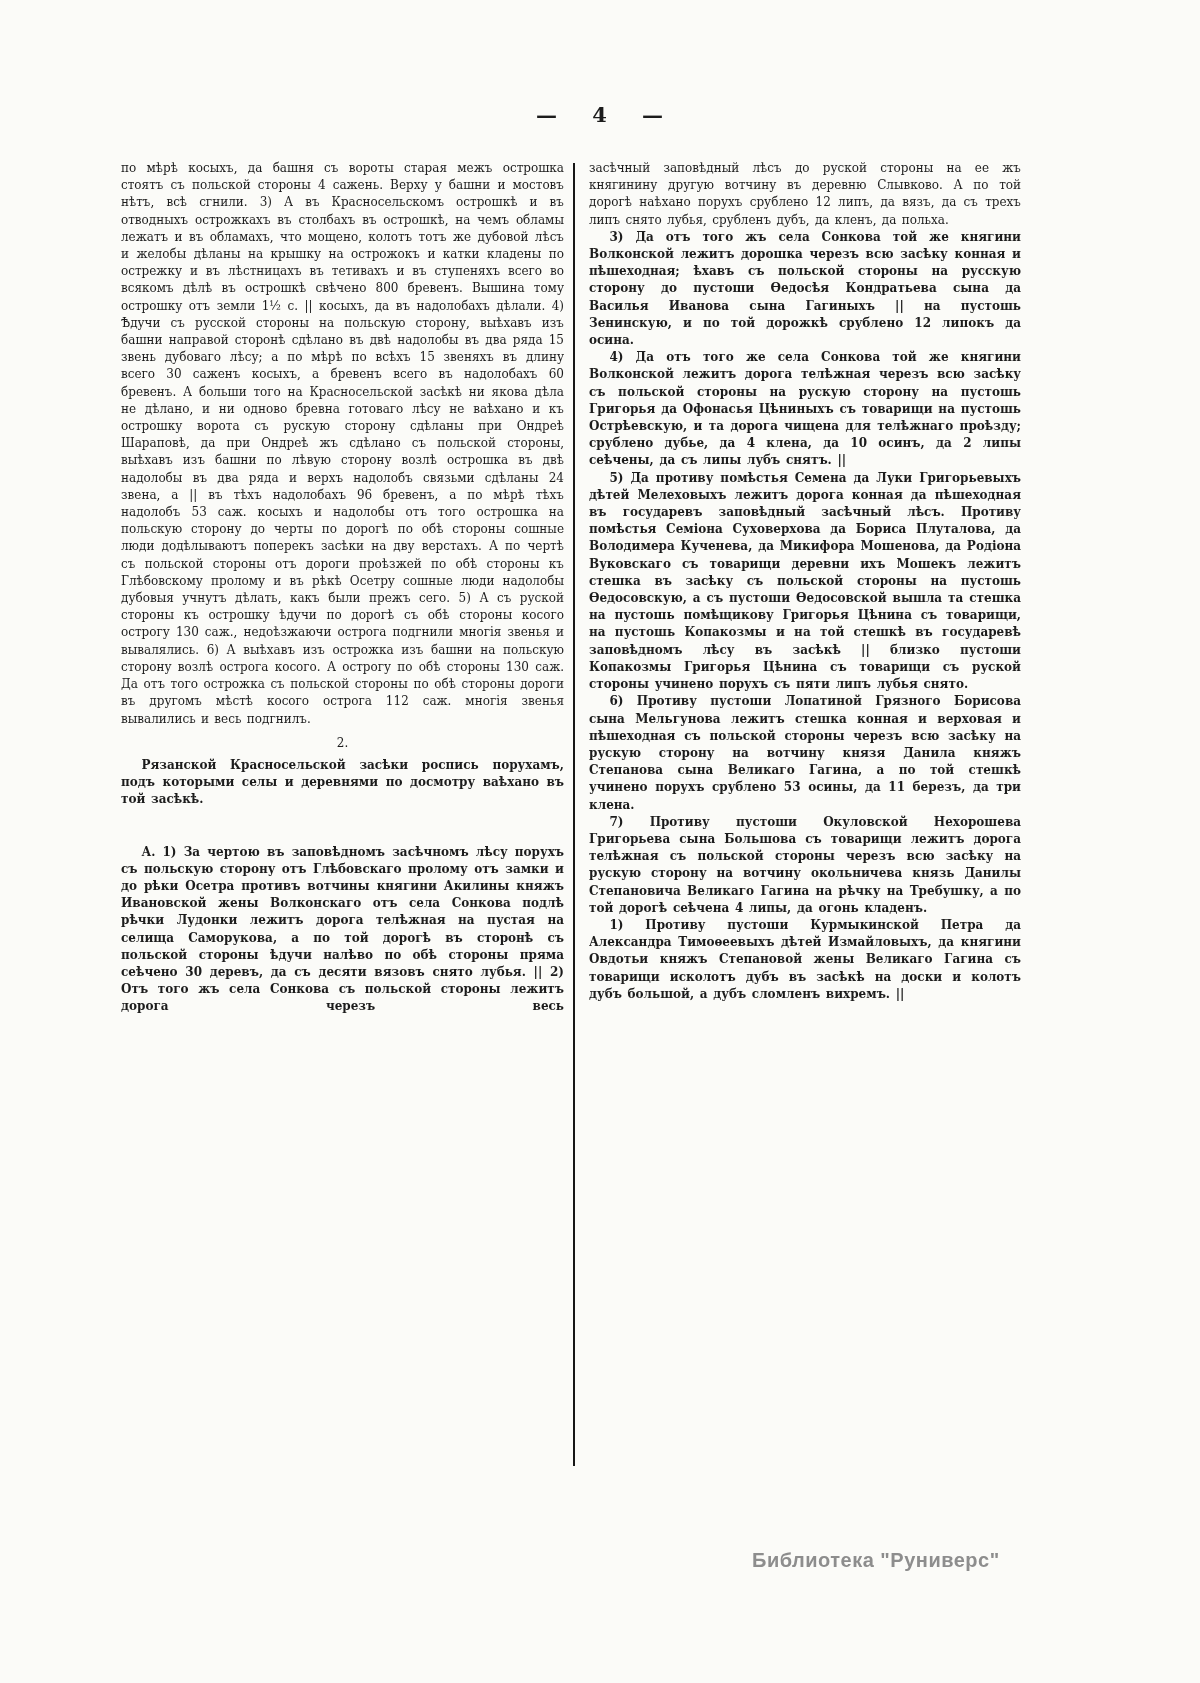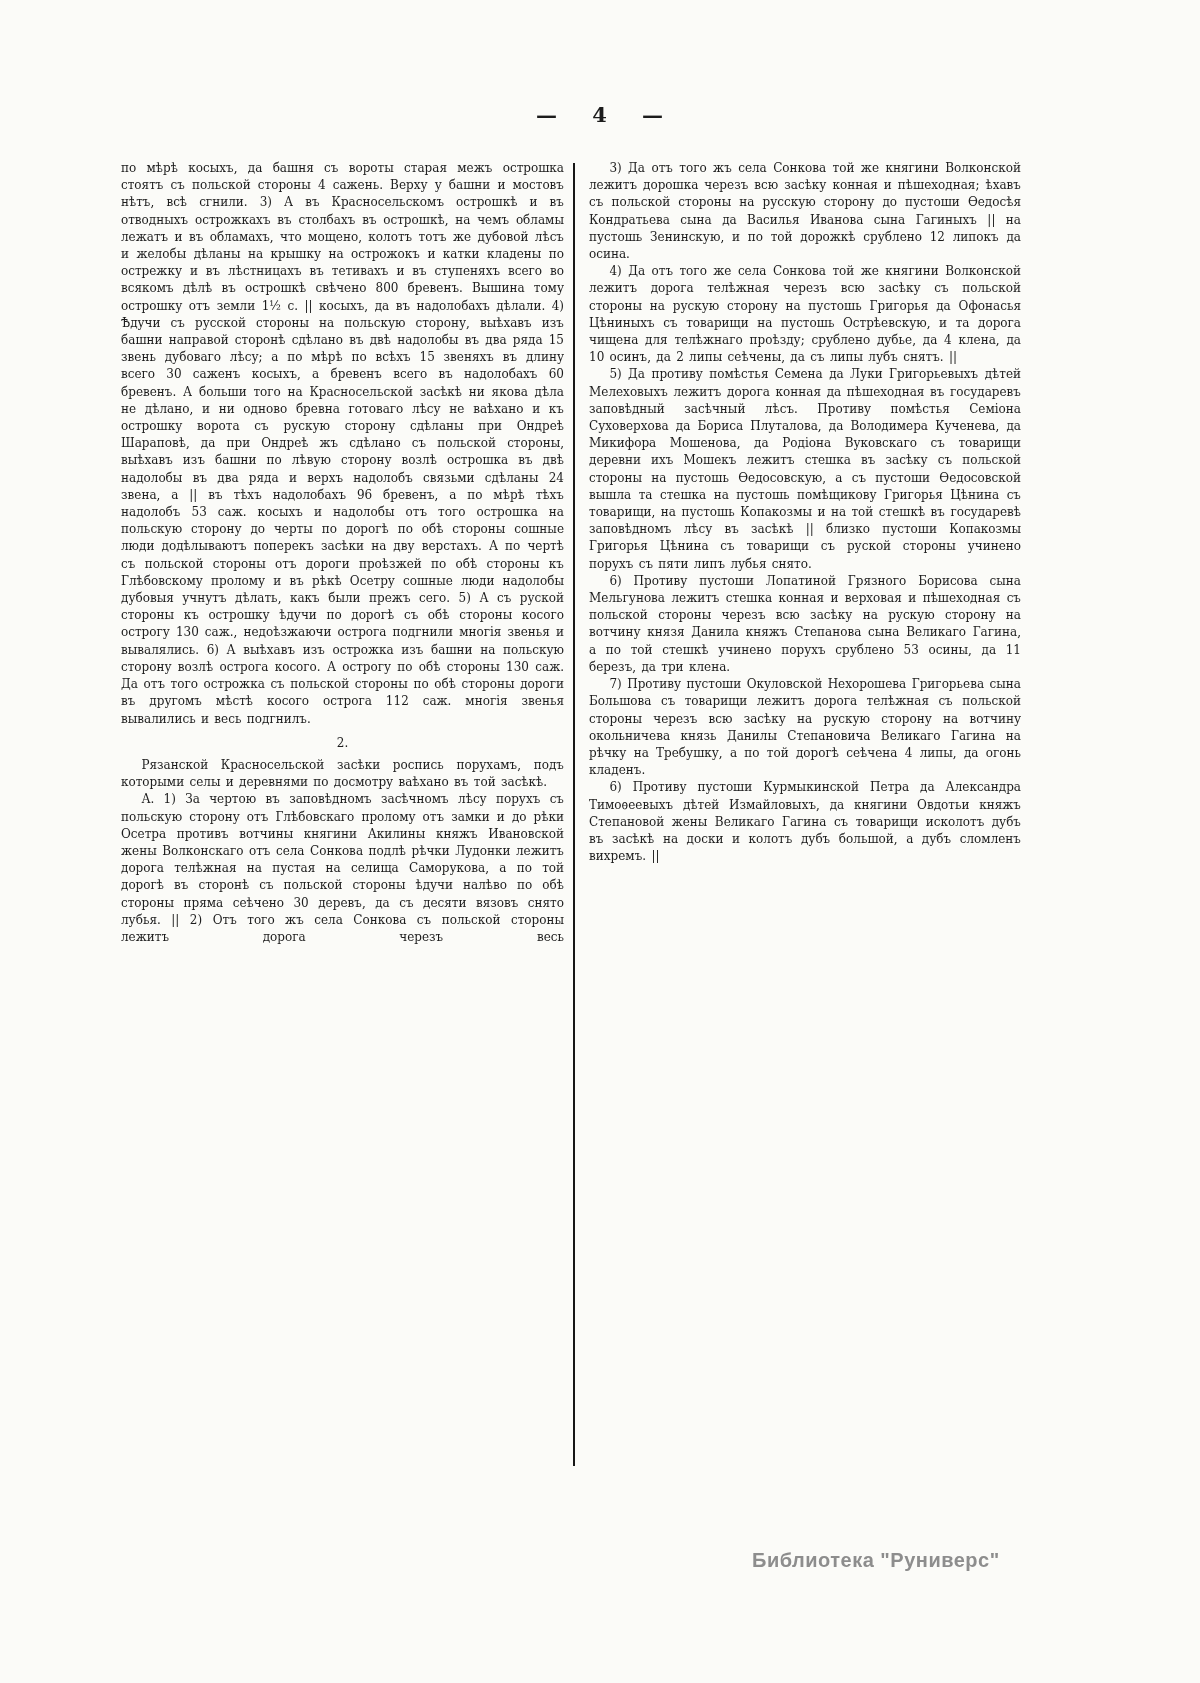--- a/index.html
+++ b/index.html
@@ -17,23 +17,23 @@
     position:absolute; top:160px;
     font-size:12px; line-height:17.2px;
   }
   .col-left  { left:121px; width:443px; }
   .col-right { left:589px; width:432px; }
   .divider {
     position:absolute; left:573px; top:163px;
     width:2px; height:1303px; background:#161616;
   }
   .para { margin:0; text-align:justify; word-spacing:1.5px; }
-  .para.indent  { text-indent:1.7em; }
+  .para.indent  { text-indent:1.7em;font-weight:bold; }
   .para.heading { text-align:center; text-indent:0; margin:7px 0 5px 0; }
-  .para.flush   { text-align-last:justify; }
+  .para.flush   { text-align-last:justify;margin-top:35px; }
   .watermark {
     position:absolute; left:752px; top:1549px;
     font-family:"Liberation Sans", sans-serif;
     font-weight:bold; font-size:20px; color:#8d8d8d;
     letter-spacing:0.5px; white-space:nowrap;
   }
 </style>
 </head>
 <body>
 
@@ -49,30 +49,31 @@
 
       <p class="para indent">Рязанской Красносельской засѣки роспись порухамъ, подъ которыми селы и деревнями по досмотру ваѣхано въ той засѣкѣ.</p>
 
       <p class="para indent flush">А. 1) За чертою въ заповѣдномъ засѣчномъ лѣсу порухъ съ польскую сторону отъ Глѣбовскаго пролому отъ замки и до рѣки Осетра противъ вотчины княгини Акилины княжъ Ивановской жены Волконскаго отъ села Сонкова подлѣ рѣчки Лудонки лежитъ дорога телѣжная на пустая на селища Саморукова, а по той дорогѣ въ сторонѣ съ польской стороны ѣдучи налѣво по обѣ стороны пряма сеѣчено 30 деревъ, да съ десяти вязовъ снято лубья. || 2) Отъ того жъ села Сонкова съ польской стороны лежитъ дорога черезъ весь</p>
     </div>
 
   <div class="divider"></div>
 
   <div class="col col-right">
 
+      <p class="para">засѣчный заповѣдный лѣсъ до руской стороны на ее жъ княгинину другую вотчину въ деревню Слывково. А по той дорогѣ наѣхано порухъ срублено 12 липъ, да вязъ, да съ трехъ липъ снято лубья, срубленъ дубъ, да кленъ, да польха.</p>
 
       <p class="para indent">3) Да отъ того жъ села Сонкова той же княгини Волконской лежитъ дорошка черезъ всю засѣку конная и пѣшеходная; ѣхавъ съ польской стороны на русскую сторону до пустоши Ѳедосѣя Кондратьева сына да Василья Иванова сына Гагиныхъ || на пустошь Зенинскую, и по той дорожкѣ срублено 12 липокъ да осина.</p>
 
       <p class="para indent">4) Да отъ того же села Сонкова той же княгини Волконской лежитъ дорога телѣжная черезъ всю засѣку съ польской стороны на рускую сторону на пустошь Григорья да Офонасья Цѣниныхъ съ товарищи на пустошь Острѣевскую, и та дорога чищена для телѣжнаго проѣзду; срублено дубье, да 4 клена, да 10 осинъ, да 2 липы сеѣчены, да съ липы лубъ снятъ. ||</p>
 
       <p class="para indent">5) Да противу помѣстья Семена да Луки Григорьевыхъ дѣтей Мелеховыхъ лежитъ дорога конная да пѣшеходная въ государевъ заповѣдный засѣчный лѣсъ. Противу помѣстья Семіона Суховерхова да Бориса Плуталова, да Володимера Кученева, да Микифора Мошенова, да Родіона Вуковскаго съ товарищи деревни ихъ Мошекъ лежитъ стешка въ засѣку съ польской стороны на пустошь Ѳедосовскую, а съ пустоши Ѳедосовской вышла та стешка на пустошь помѣщикову Григорья Цѣнина съ товарищи, на пустошь Копакозмы и на той стешкѣ въ государевѣ заповѣдномъ лѣсу въ засѣкѣ || близко пустоши Копакозмы Григорья Цѣнина съ товарищи съ руской стороны учинено порухъ съ пяти липъ лубья снято.</p>
 
       <p class="para indent">6) Противу пустоши Лопатиной Грязного Борисова сына Мельгунова лежитъ стешка конная и верховая и пѣшеходная съ польской стороны черезъ всю засѣку на рускую сторону на вотчину князя Данила княжъ Степанова сына Великаго Гагина, а по той стешкѣ учинено порухъ срублено 53 осины, да 11 березъ, да три клена.</p>
 
       <p class="para indent">7) Противу пустоши Окуловской Нехорошева Григорьева сына Большова съ товарищи лежитъ дорога телѣжная съ польской стороны черезъ всю засѣку на рускую сторону на вотчину окольничева князь Данилы Степановича Великаго Гагина на рѣчку на Требушку, а по той дорогѣ сеѣчена 4 липы, да огонь кладенъ.</p>
 
 
-      <p class="para indent">6) Противу пустоши Курмыкинской Петра да Александра Тимоѳеевыхъ дѣтей Измайловыхъ, да княгини Овдотьи княжъ Степановой жены Великаго Гагина съ товарищи исколотъ дубъ въ засѣкѣ на доски и колотъ дубъ большой, а дубъ сломленъ вихремъ. ||</p>
+      <p class="para indent">1) Противу пустоши Курмыкинской Петра да Александра Тимоѳеевыхъ дѣтей Измайловыхъ, да княгини Овдотьи княжъ Степановой жены Великаго Гагина съ товарищи исколотъ дубъ въ засѣкѣ на доски и колотъ дубъ большой, а дубъ сломленъ вихремъ. ||</p>
     </div>
 
   <div class="watermark" style="color: rgb(141, 141, 141);">Библиотека "Руниверс"</div>
 
 </div>
 
 </body></html>

